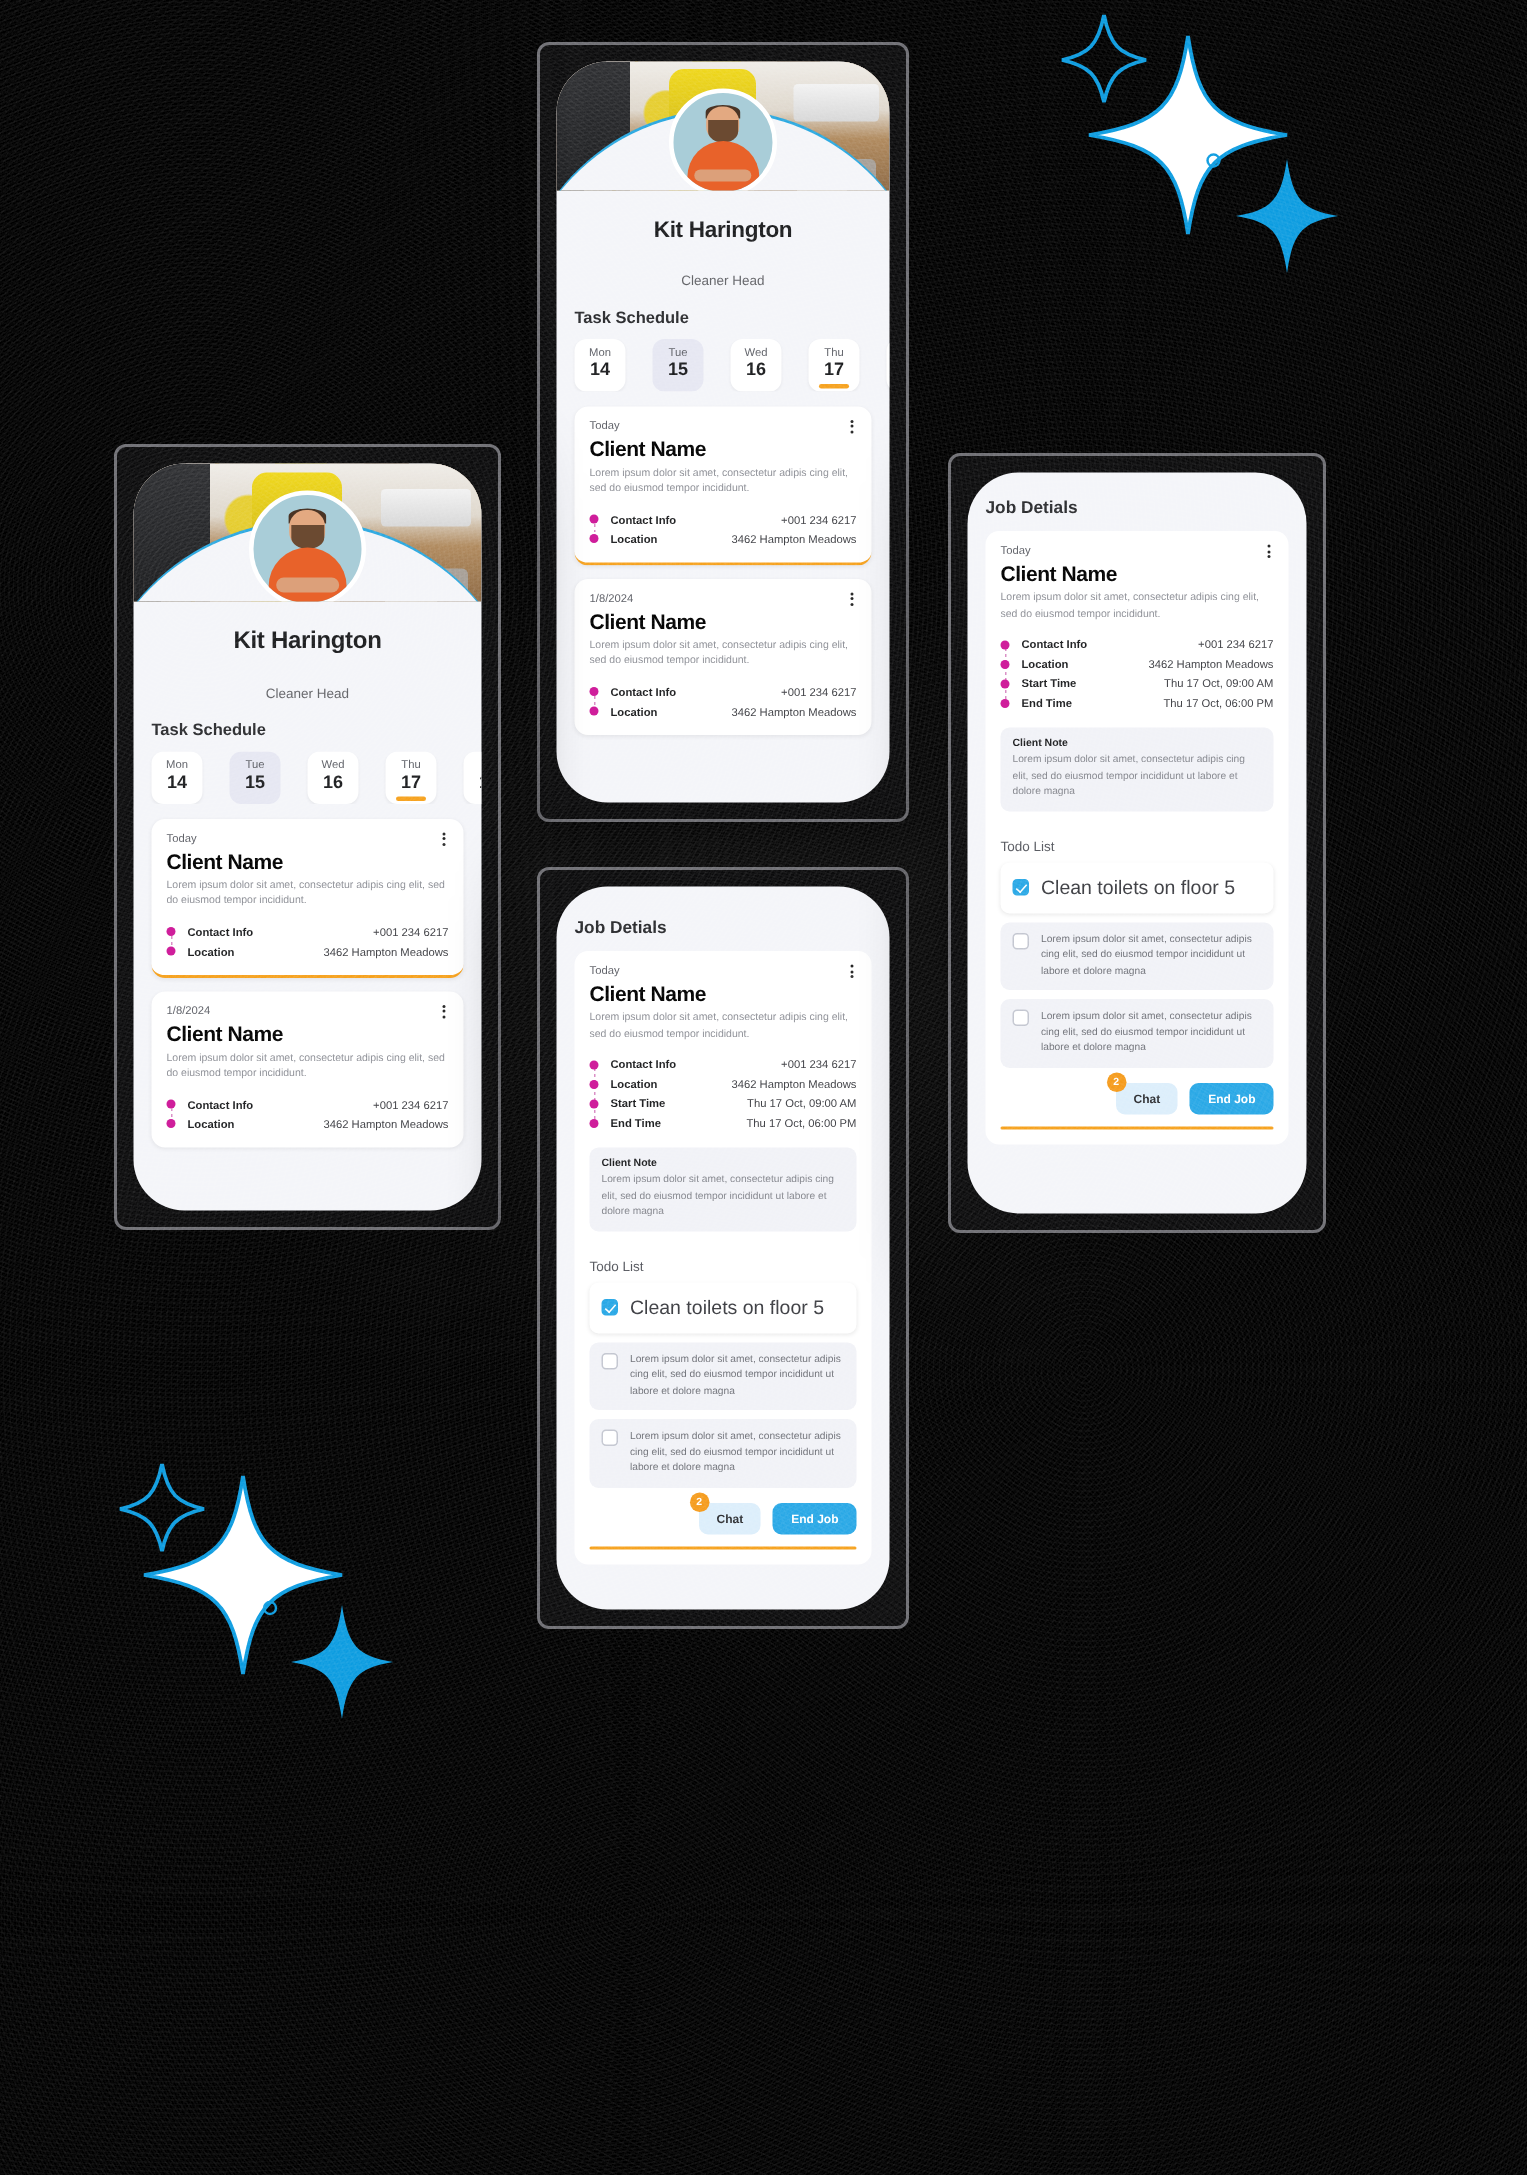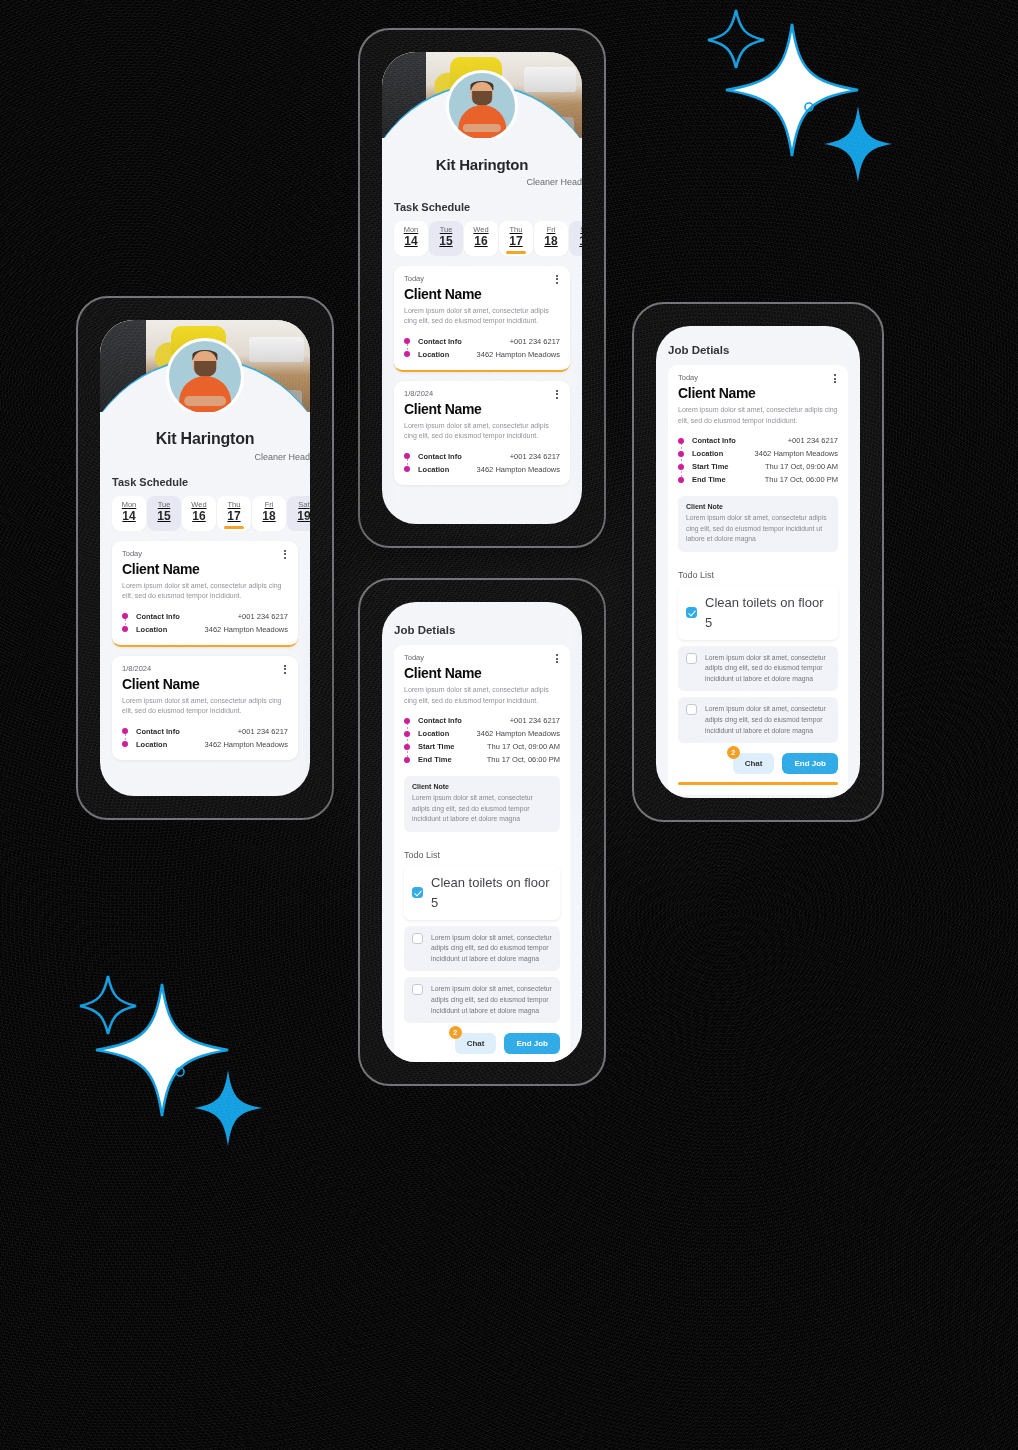--- a/index.html
+++ b/index.html
@@ -35,22 +35,22 @@
       repeating-linear-gradient(27deg, rgba(255,255,255,0.035) 0 1px, rgba(0,0,0,0) 1px 3px),
       repeating-linear-gradient(113deg, rgba(255,255,255,0.03) 0 1px, rgba(0,0,0,0) 1px 4px);
     mix-blend-mode: screen;
   }
 
   
   .phone {
     position: absolute;
     background: #0b0b0c;
     border: 2px solid #6e6e73;
-    border-radius: 32px;
-    padding: 22px;
+    border-radius: 8px;
+    padding: 11px;
     box-shadow: 0 18px 50px rgba(0,0,0,0.85);
   }
   .screen {
     position: relative;
     width: 100%;
     height: 100%;
     border-radius: 34px;
     overflow: hidden;
     background: #f4f5f9;
   }
@@ -158,40 +158,39 @@
 
   .profile-name {
     text-align: center;
     font-size: 15px;
     font-weight: 700;
     color: #1b1c1e;
     letter-spacing: -0.2px;
     margin-top: 18px;
   }
   .profile-role {
-    text-align: right;
+    text-align: center;
     font-size: 9px;
     color: #636468;
-    margin-top: 4px;
+    margin-top: 20px;
   }
 
   .section-title {
     font-size: 11px;
     font-weight: 600;
     color: #2a2b2e;
     padding: 14px 12px 8px 12px;
   }
 
   
   .dates {
     display: flex;
-    gap: 1px;
+    gap: 18px;
     padding: 0 0 0 12px;
     overflow: hidden;
-    text-decoration: underline;
   }
   .date-pill {
     flex: 0 0 auto;
     width: 34px;
     border-radius: 8px;
     padding: 5px 0 6px 0;
     text-align: center;
     position: relative;
     background: #ffffff;
     box-shadow: 0 1px 2px rgba(0,0,0,0.05);

